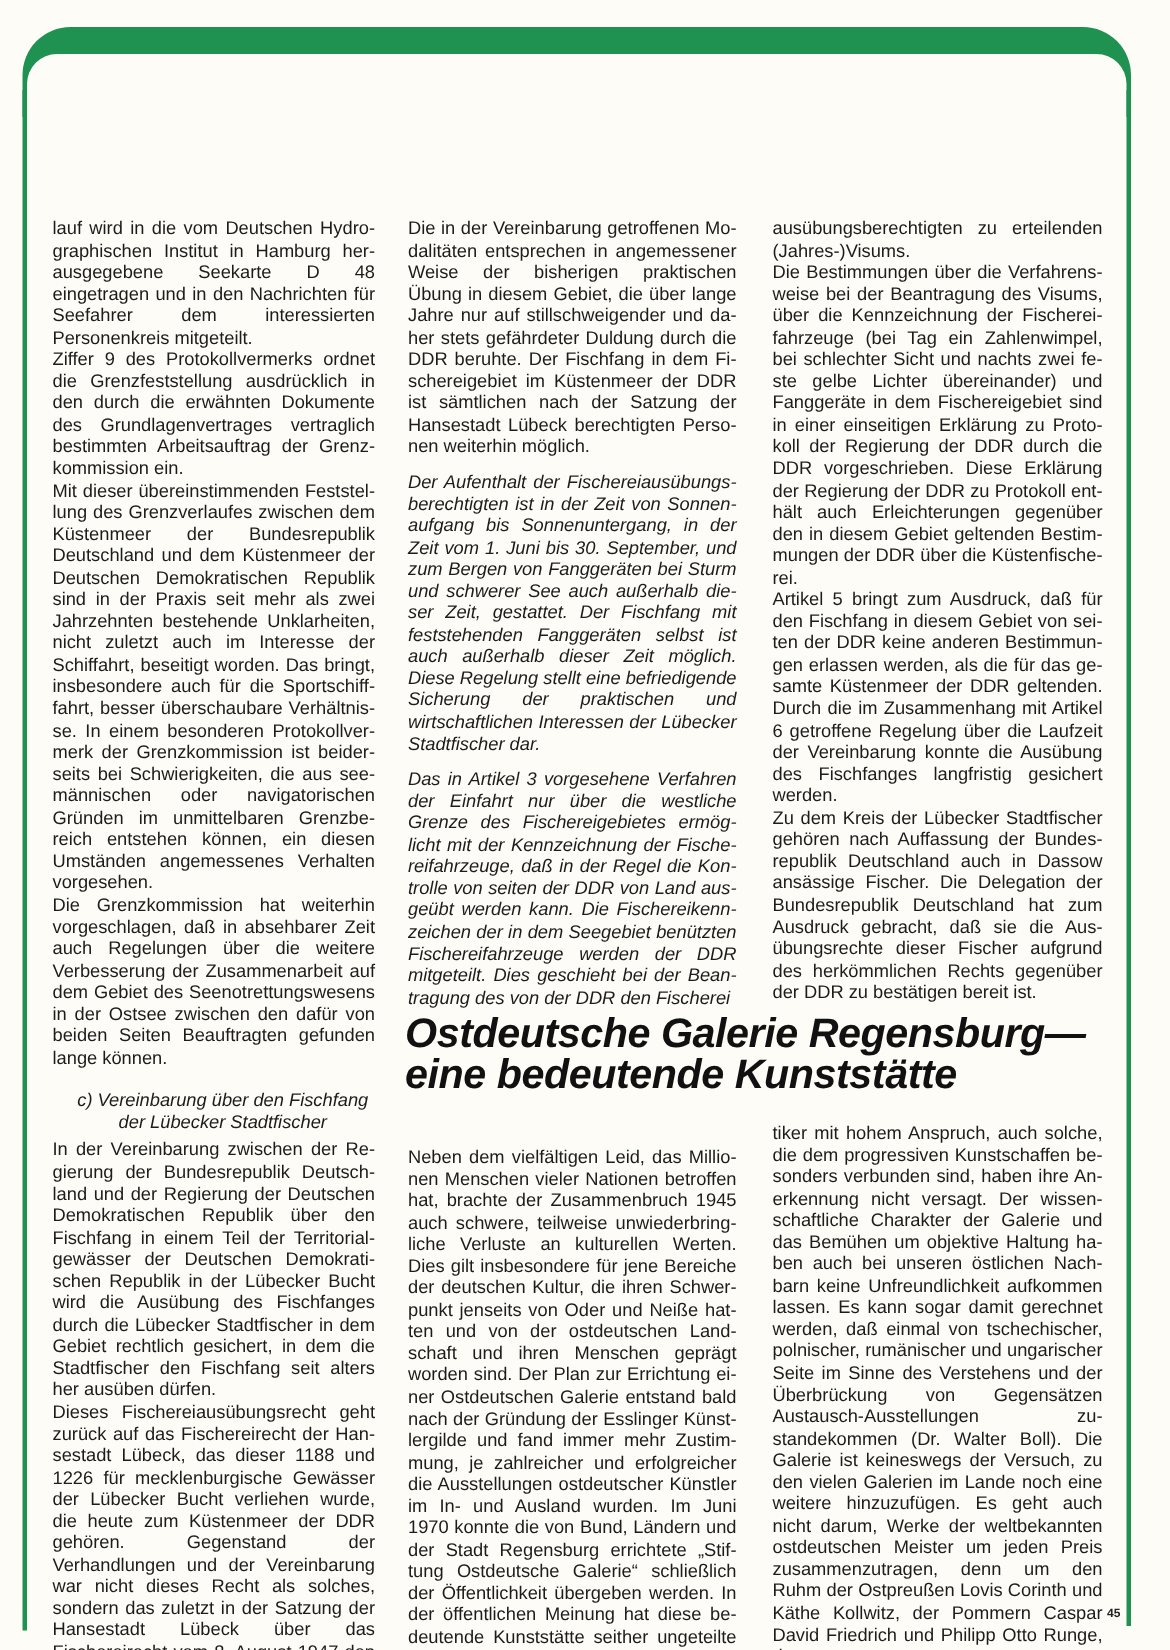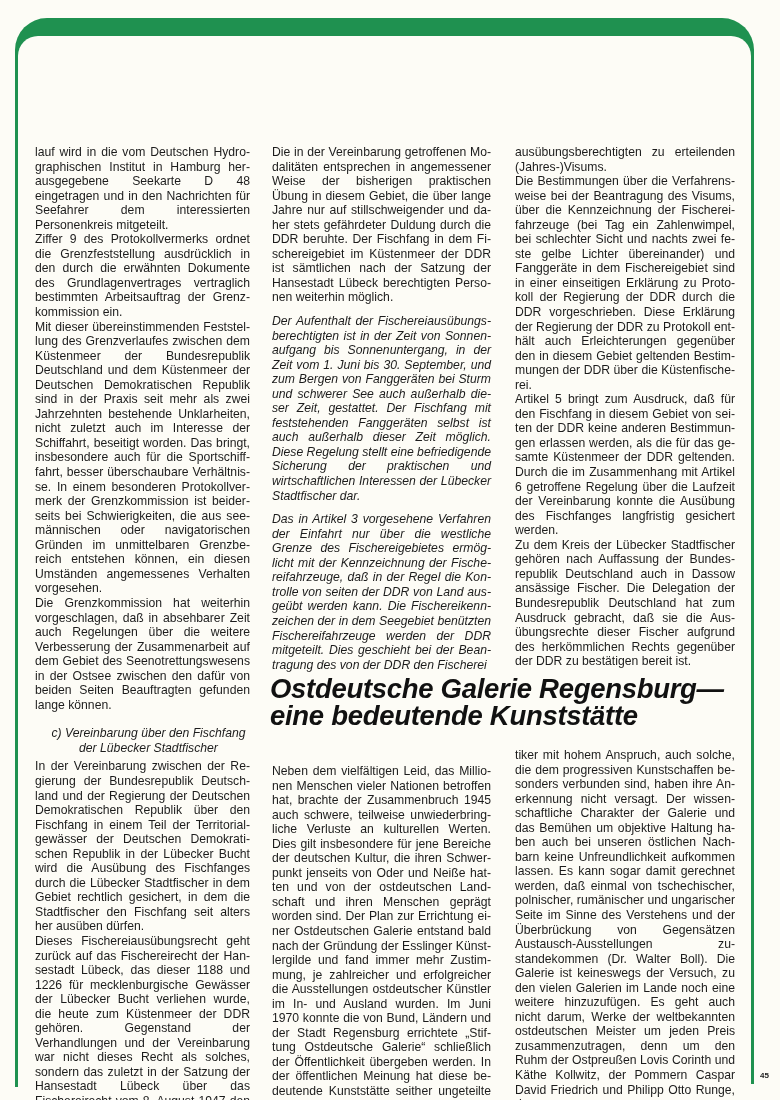--- a/index.html
+++ b/index.html
@@ -55,21 +55,21 @@
     font-weight: bold; font-style: italic;
     font-size: 27.5px; line-height: 27px;
     letter-spacing: -0.3px;
     color: #111;
   }
   .headline div { white-space: nowrap; }
   .c4 { left: 272px; top: 764px; width: 219px; }
   .c5 { left: 515px; top: 748px; width: 220px; }
   .page-number {
     position: absolute; left: 738px; top: 1071px;
-    font-size: 8px; font-weight: bold; color: #222; margin-left: 22px;
+    font-size: 8px; font-weight: bold; color: #222;
   }
 </style>
 </head>
 <body>
 
 <div class="page">
   <div class="frame-top"></div>
   <div class="frame-inner"></div>
   <div class="frame-left"></div>
   <div class="frame-right"></div>

